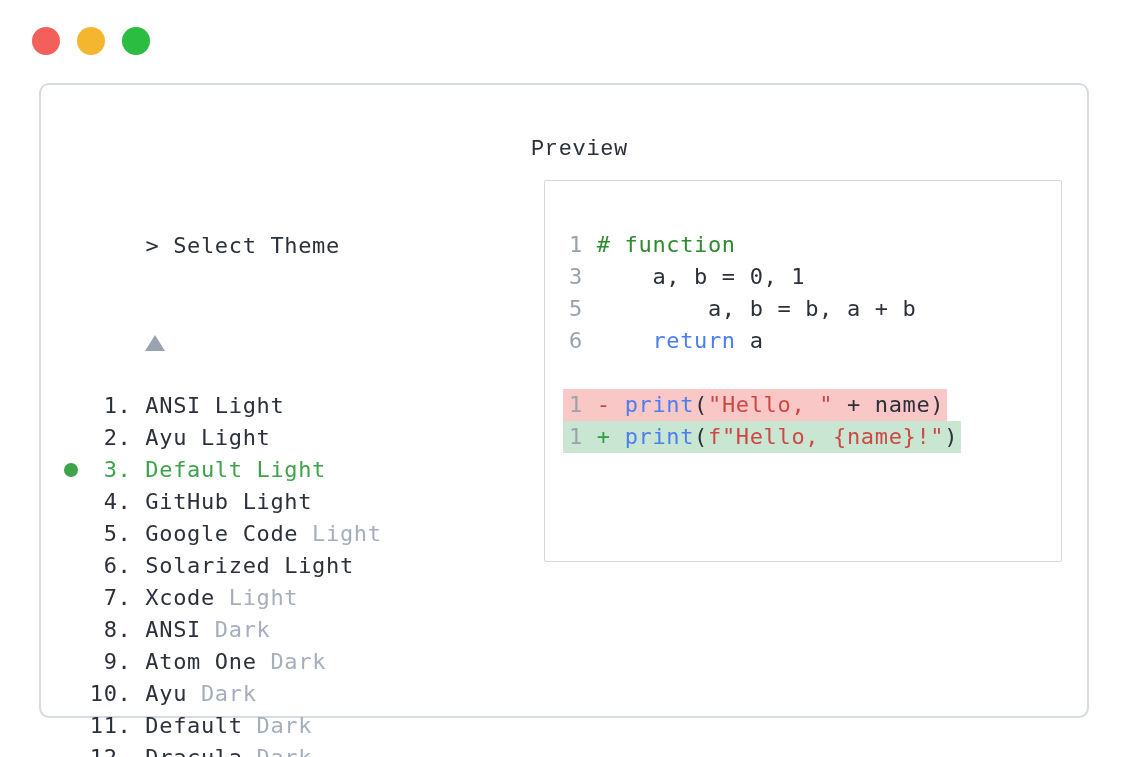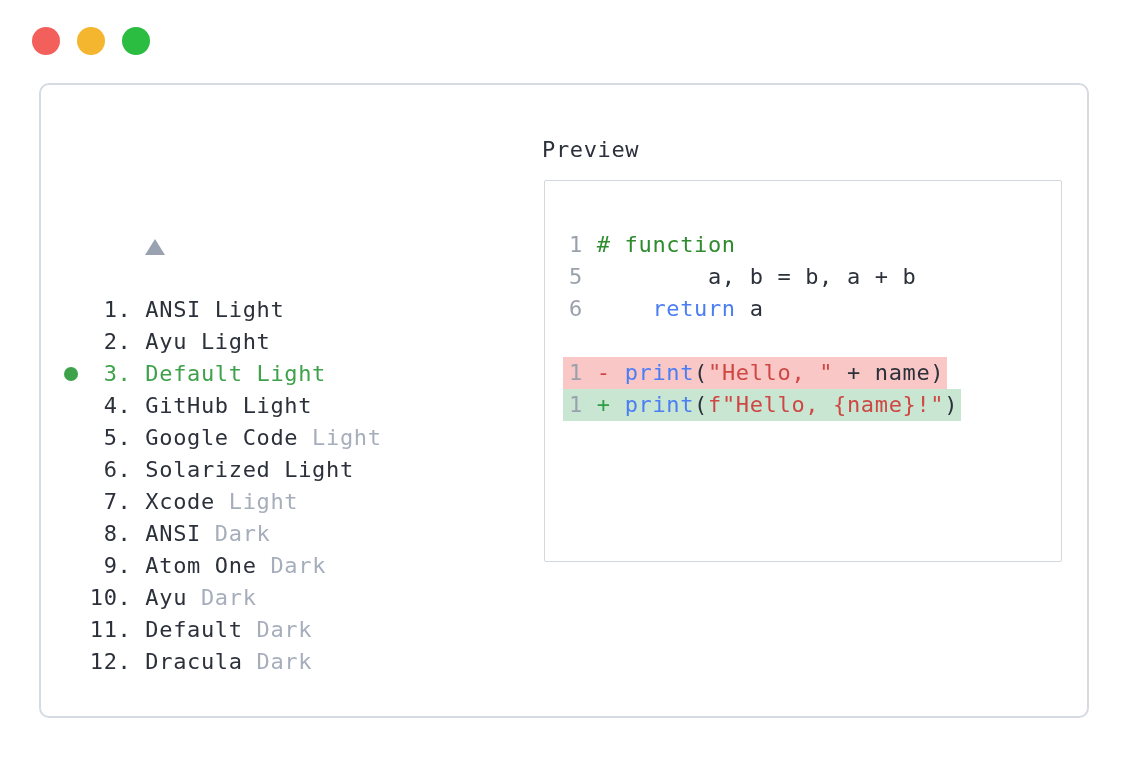--- a/index.html
+++ b/index.html
@@ -37,21 +37,21 @@
   }
   .row.selected{color:var(--selected-green);}
   .muted{color:var(--muted);text-align:right;}
   .tri-up{
     display:inline-block;width:0;height:0;margin-left:0px;
     border-left:10px solid transparent;border-right:10px solid transparent;
     border-bottom:16px solid var(--scroll-up);vertical-align:middle;
   }
   .help{position:absolute;left:21px;top:558px;color:var(--muted);white-space:pre;}
 
-  .preview-title{position:absolute;left:501px;top:49px;height:32px;white-space:pre;}
+  .preview-title{position:absolute;left:490px;top:49px;height:32px;white-space:pre;font-family:Liberation Mono, monospace;}
   .preview-box{
     position:absolute;left:503px;top:95px;width:518px;height:382px;
     border:1.5px solid var(--preview-border);border-radius:2px;background:#fff;
     padding:48px 0 0 24px;overflow:hidden;
   }
   .code-line{height:32px;white-space:pre;}
   .ln{color:var(--line-number);}
   .pl{color:var(--text);}
   .kw{color:var(--keyword-blue);}
   .fn{color:var(--function-red);}
@@ -68,31 +68,35 @@
 
 <div class="traffic">
   <span class="light red"></span>
   <span class="light yellow"></span>
   <span class="light green"></span>
 </div>
 
 <div class="panel">
   <div class="left-col">
     <div class="row">
+      <span>&gt; Select Theme</span>
+    </div>
+    <div class="row">
       <span class="tri-up"></span>
     </div>
     <div><div class="row"><span>   1. ANSI Light</span></div><div class="row"><span>   2. Ayu Light</span></div><div class="row selected"><span class="dot"></span><span>   3. Default Light</span></div><div class="row"><span>   4. GitHub Light</span></div><div class="row"><span>   5. Google Code</span><span class="muted"> Light</span></div><div class="row"><span>   6. Solarized Light</span></div><div class="row"><span>   7. Xcode</span><span class="muted"> Light</span></div><div class="row"><span>   8. ANSI</span><span class="muted"> Dark</span></div><div class="row"><span>   9. Atom One</span><span class="muted"> Dark</span></div><div class="row"><span>  10. Ayu</span><span class="muted"> Dark</span></div><div class="row"><span>  11. Default</span><span class="muted"> Dark</span></div><div class="row"><span>  12. Dracula</span><span class="muted"> Dark</span></div></div>
     
   </div>
 
   <div class="preview-title">Preview</div>
 
   <div class="preview-box">
     <div>
         <div class="code-line"><span class="ln">1</span><span class="pl"> </span><span class="com"># function</span></div>
+        <div class="code-line"><span class="ln">3</span><span class="pl">     a, b = 0, 1</span></div>
         <div class="code-line"><span class="ln">5</span><span class="pl">         a, b = b, a + b</span></div>
         <div class="code-line"><span class="ln">6</span><span class="pl">     </span><span class="kw">return</span><span class="pl"> a</span></div>
         <div class="code-line"></div>
         <div class="code-line"><span class="bgwrap removed"><span class="ln">1</span><span class="pl"> </span><span class="minus">-</span><span class="pl"> </span><span class="kw">print</span><span class="pl">(</span><span class="str">"Hello, "</span><span class="pl"> + name)</span></span></div>
         <div class="code-line"><span class="bgwrap added"><span class="ln">1</span><span class="pl"> </span><span class="plus">+</span><span class="pl"> </span><span class="kw">print</span><span class="pl">(</span><span class="str">f"Hello, {name}!"</span><span class="pl">)</span></span></div>
       </div>
   </div>
 
 </div>
 

